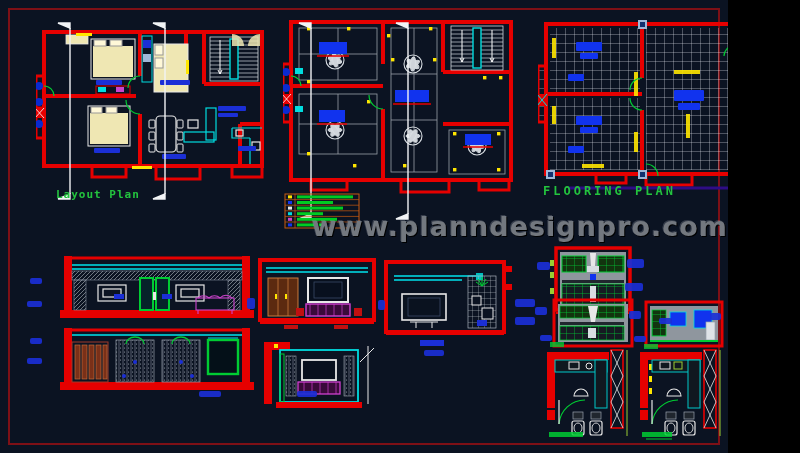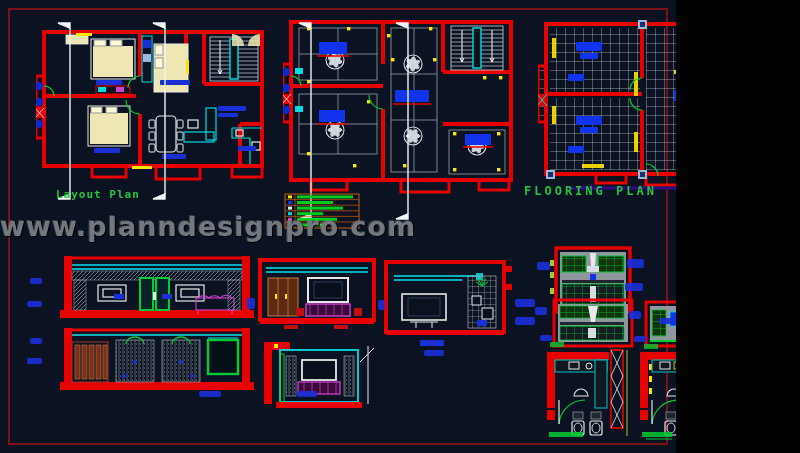--- a/index.html
+++ b/index.html
@@ -1,27 +1,27 @@
 <!DOCTYPE html>
 <html><head>
 <meta charset="utf-8">
 <style>
   html,body{margin:0;padding:0;background:#000;}
-  .screen{position:relative;width:676px;height:453px;background:#0b1322;overflow:hidden;
+  .screen{position:relative;width:728px;height:453px;background:#0b1322;overflow:hidden;
           font-family:"DejaVu Sans",sans-serif;}
   .outer-frame{position:absolute;left:8px;top:8px;right:8px;bottom:8px;
                border:2px solid #7e1016;pointer-events:none;}
   .fig{position:absolute;}
   .fig svg{display:block;}
   .plan-title{position:absolute;color:#23c33e;font-family:"DejaVu Sans Mono",monospace;
               font-weight:bold;white-space:pre;}
   .t-layout{left:56px;top:188px;font-size:11px;letter-spacing:1px;}
   .t-ceiling{left:345px;top:186px;font-size:10px;line-height:13px;letter-spacing:1px;}
-  .t-flooring{left:524px;top:184px;font-size:12px;letter-spacing:3px;}
-  .watermark{position:absolute;left:0;top:211px;width:100%;text-align:left;
+  .t-flooring{left:543px;top:184px;font-size:12px;letter-spacing:3px;}
+  .watermark{position:absolute;left:0;top:211px;width:100%;text-align:right;
              font-size:27px;font-weight:bold;letter-spacing:1px;color:#73787f;
              text-shadow:1px 1px 0 rgba(0,0,0,.95),-1px -1px 0 rgba(205,210,220,.22);}
   .blob{position:absolute;background:#1b2fd6;border-radius:2px;opacity:.92;}
 </style>
 </head>
 <body>
 
 <div class="screen">
   <div class="outer-frame"></div>
 

